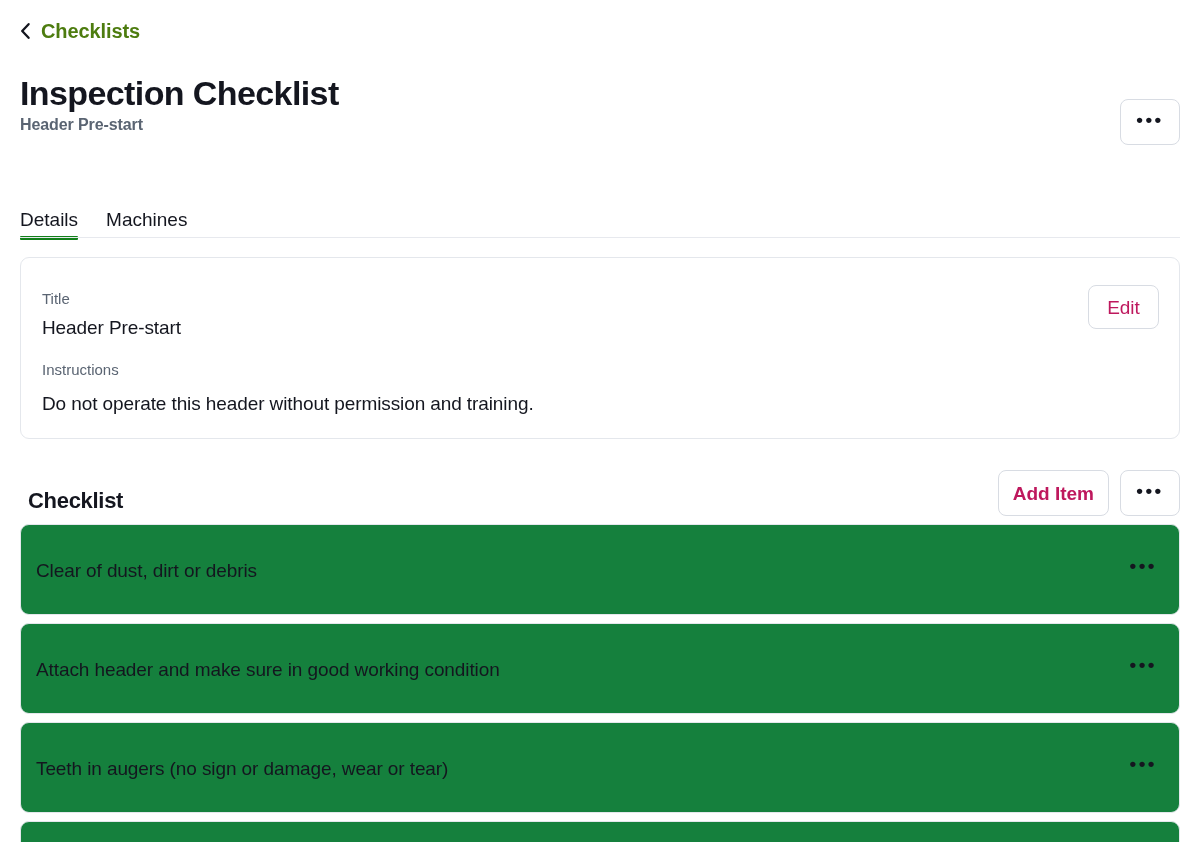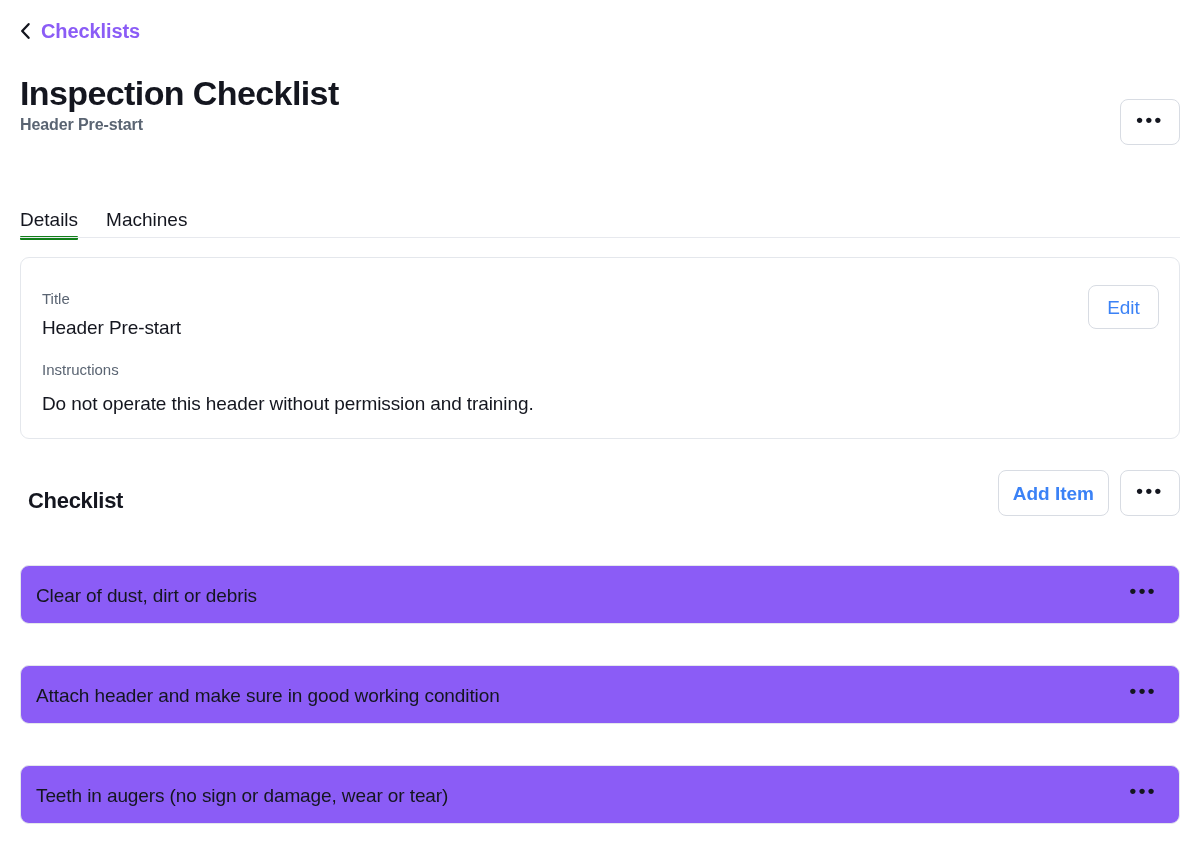--- a/index.html
+++ b/index.html
@@ -35,21 +35,21 @@
   .back-chevron {
     display: block;
     width: 14px;
     height: 18px;
     color: #14161f;
   }
   .back-chevron svg { display: block; }
   .back-label {
     font-size: 20px;
     font-weight: 600;
-    color: #8b5cf6;
+    color: #4d7c0f;
     letter-spacing: -0.1px;
     line-height: 1;
   }
 
   
   .title-block {
     position: absolute;
     left: 20px;
     top: 72px;
   }
@@ -71,21 +71,21 @@
   }
 
   
   .btn {
     display: inline-flex;
     align-items: center;
     justify-content: center;
     background: #ffffff;
     border: 1px solid #d8dce3;
     border-radius: 8px;
-    color: #3b82f6;
+    color: #be185d;
     font-family: "Liberation Sans", sans-serif;
     font-size: 18px;
     line-height: 1;
     cursor: pointer;
     padding: 0 14px;
   }
   .btn-dots {
     padding: 0;
     letter-spacing: 2.5px;
     font-size: 19px;
@@ -208,27 +208,26 @@
 
   
   .rows {
     position: absolute;
     left: 20px;
     top: 524px;
     width: 1160px;
   }
   .row {
     position: relative;
-    height: 59px;
-    background: #8b5cf6;
+    height: 91px;
+    background: #15803d;
     border: 1px solid #e4e7ec;
     border-radius: 9px;
     margin-bottom: 8px;
     cursor: pointer;
-    margin-top: 41px;
   }
   .row-label {
     position: absolute;
     left: 15px;
     top: 50%;
     transform: translateY(-50%);
     font-size: 19px;
     color: #14161f;
     letter-spacing: -0.1px;
     line-height: 1;

